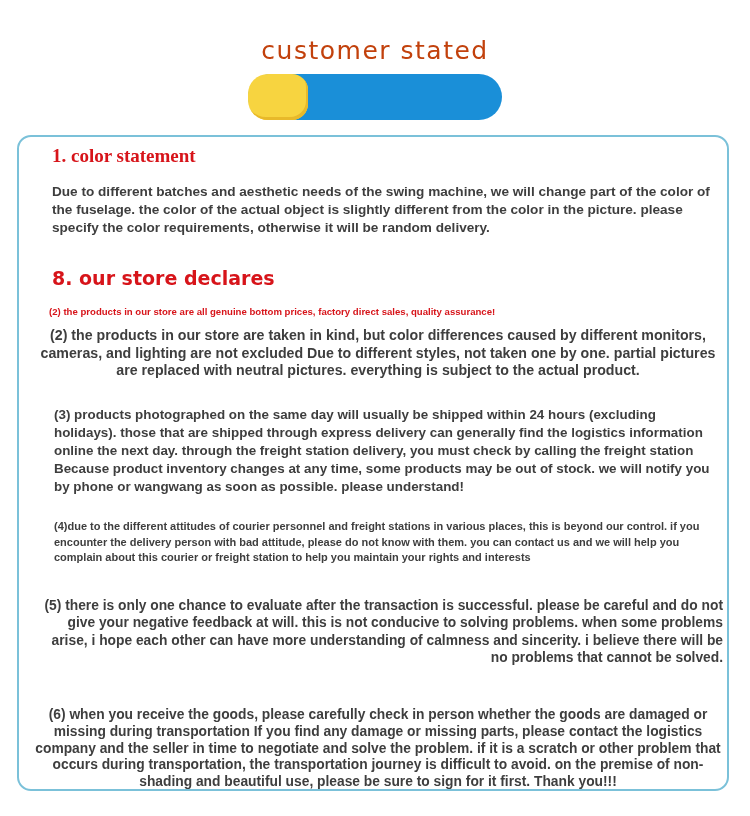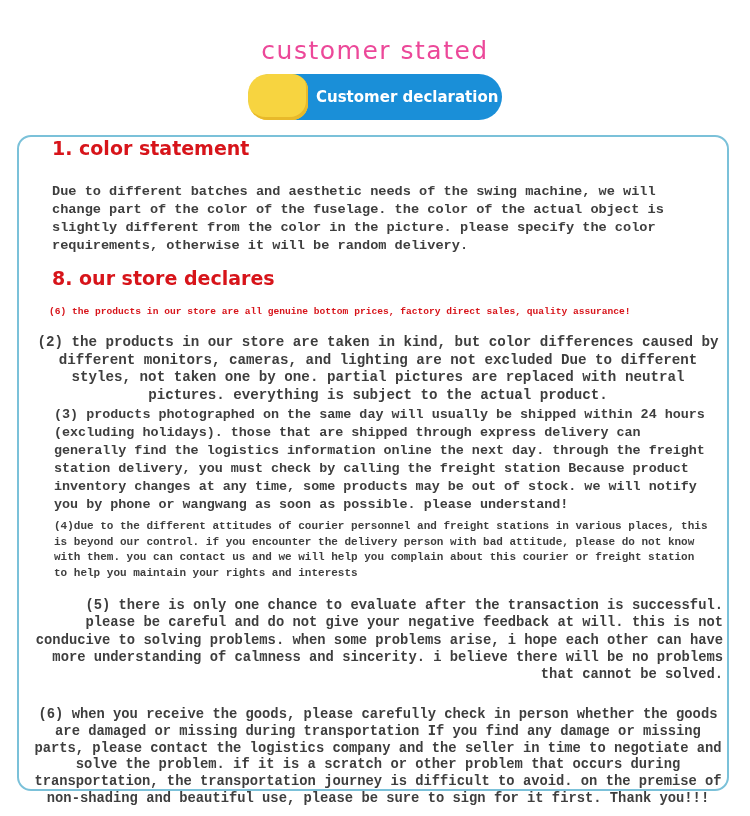--- a/index.html
+++ b/index.html
@@ -4,21 +4,21 @@
   <style>
     html, body { margin: 0; padding: 0; background: #ffffff; }
     body {
       width: 750px; height: 816px; position: relative; overflow: hidden;
       font-family: "DejaVu Sans", "Liberation Sans", sans-serif;
       color: #3b3b3b;
     }
     .header-title {
       position: absolute; left: 0; top: 36px; width: 750px; text-align: center;
       font-family: "DejaVu Sans", sans-serif; font-size: 25px; letter-spacing: 1.5px;
-      color: #ec4899; font-weight: normal;
+      color: #c2410c; font-weight: normal;
     }
     .pill {
       position: absolute; left: 248px; top: 74px; width: 254px; height: 46px;
       border-radius: 23px; background: #1a8fd8;
     }
     .pill-cap {
       position: absolute; left: 0; top: 0; width: 60px; height: 46px;
       border-radius: 20px 16px 16px 20px; background: #f7d440;
       box-shadow: inset -2px -3px 0 #e8b92a;
     }
@@ -30,44 +30,43 @@
     .box {
       position: absolute; left: 17px; top: 135px; width: 708px; height: 652px;
       border: 2.5px solid #7bc1d9; border-radius: 14px; background: #ffffff;
     }
     .sec-title {
       position: absolute; left: 33px; color: #d7141a; font-weight: bold;
       font-size: 19px; font-family: "DejaVu Sans", sans-serif;
     }
     .para {
       position: absolute; font-weight: bold; color: #3e3e3e;
-      font-family: Liberation Mono, monospace; margin: 0;
+      font-family: Liberation Sans, sans-serif; margin: 0;
     }
     .p-intro { left: 33px; top: 46px; width: 660px; font-size: 13.6px; line-height: 18px; }
     .p1 { left: 30px; top: 168px; width: 660px; font-size: 9.6px; line-height: 13px; color: #d7141a; }
-    .p2 { left: 14px; top: 190px; width: 690px; font-size: 14.2px; line-height: 17.5px; text-align: center; margin-top: 7px; }
+    .p2 { left: 14px; top: 190px; width: 690px; font-size: 14.2px; line-height: 17.5px; text-align: center; }
     .p3 { left: 35px; top: 269px; width: 660px; font-size: 13.4px; line-height: 18px; }
     .p4 { left: 35px; top: 382px; width: 660px; font-size: 11px; line-height: 15.6px; }
     .p5 { left: 14px; top: 460px; width: 690px; font-size: 13.8px; line-height: 17.3px; text-align: right; }
     .p6 { left: 14px; top: 538px; width: 690px; font-size: 13.8px; line-height: 16.8px; text-align: center; margin-top: 32px; }
   </style>
 </head>
 <body>
 
 <div class="header-title">customer stated</div>
 
 <div class="pill">
   <div class="pill-cap"></div>
-  <div class="pill-label">Customer declaration</div>
 </div>
 
 <div class="box">
-  <div class="sec-title" style="top:0;">1. color statement</div>
+  <div class="sec-title" style="top:8px;font-family:Liberation Serif, serif;">1. color statement</div>
   <p class="para p-intro">Due to different batches and aesthetic needs of the swing machine, we will change part of the color of the fuselage. the color of the actual object is slightly different from the color in the picture. please specify the color requirements, otherwise it will be random delivery.</p>
 
   <div class="sec-title" style="top:130px;">8. our store declares</div>
-  <p class="para p1">(6) the products in our store are all genuine bottom prices, factory direct sales, quality assurance!</p>
+  <p class="para p1">(2) the products in our store are all genuine bottom prices, factory direct sales, quality assurance!</p>
   <p class="para p2">(2) the products in our store are taken in kind, but color differences caused by different monitors, cameras, and lighting are not excluded Due to different styles, not taken one by one. partial pictures are replaced with neutral pictures. everything is subject to the actual product.</p>
   <p class="para p3">(3) products photographed on the same day will usually be shipped within 24 hours (excluding holidays). those that are shipped through express delivery can generally find the logistics information online the next day. through the freight station delivery, you must check by calling the freight station Because product inventory changes at any time, some products may be out of stock. we will notify you by phone or wangwang as soon as possible. please understand!</p>
   <p class="para p4">(4)due to the different attitudes of courier personnel and freight stations in various places, this is beyond our control. if you encounter the delivery person with bad attitude, please do not know with them. you can contact us and we will help you complain about this courier or freight station to help you maintain your rights and interests</p>
   <p class="para p5">(5) there is only one chance to evaluate after the transaction is successful. please be careful and do not give your negative feedback at will. this is not conducive to solving problems. when some problems arise, i hope each other can have more understanding of calmness and sincerity. i believe there will be no problems that cannot be solved.</p>
   <p class="para p6">(6) when you receive the goods, please carefully check in person whether the goods are damaged or missing during transportation If you find any damage or missing parts, please contact the logistics company and the seller in time to negotiate and solve the problem. if it is a scratch or other problem that occurs during transportation, the transportation journey is difficult to avoid. on the premise of non-shading and beautiful use, please be sure to sign for it first. Thank you!!!</p>
 </div>
 
 </body></html>

